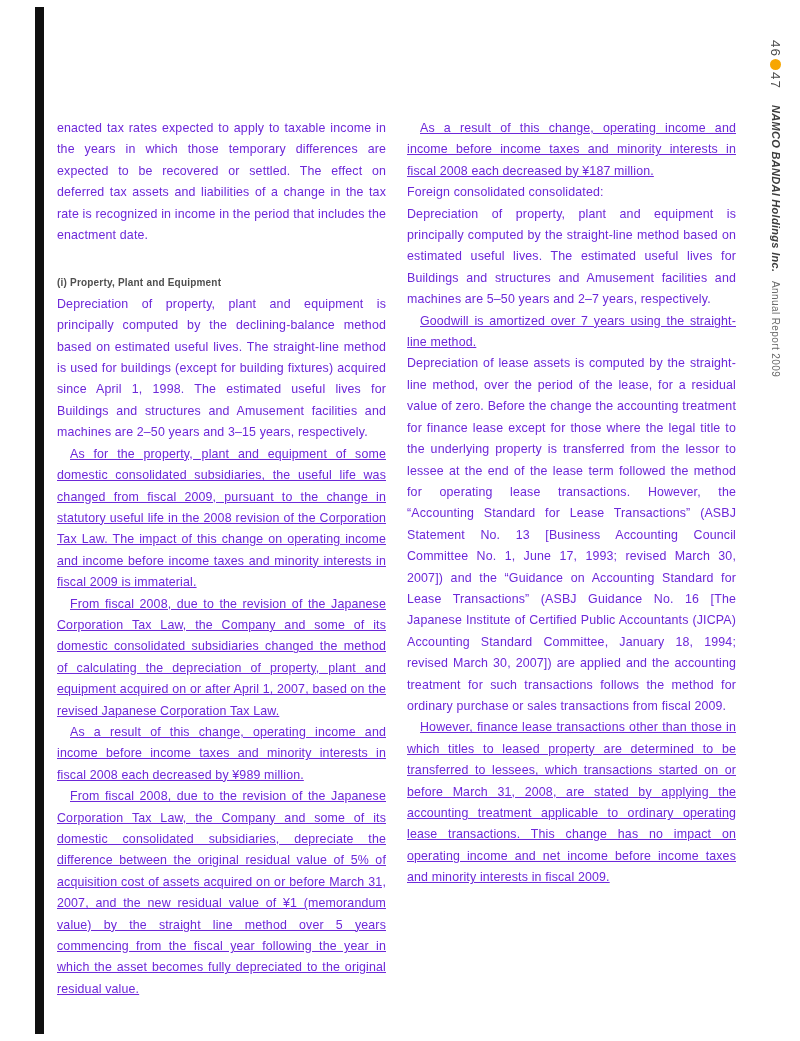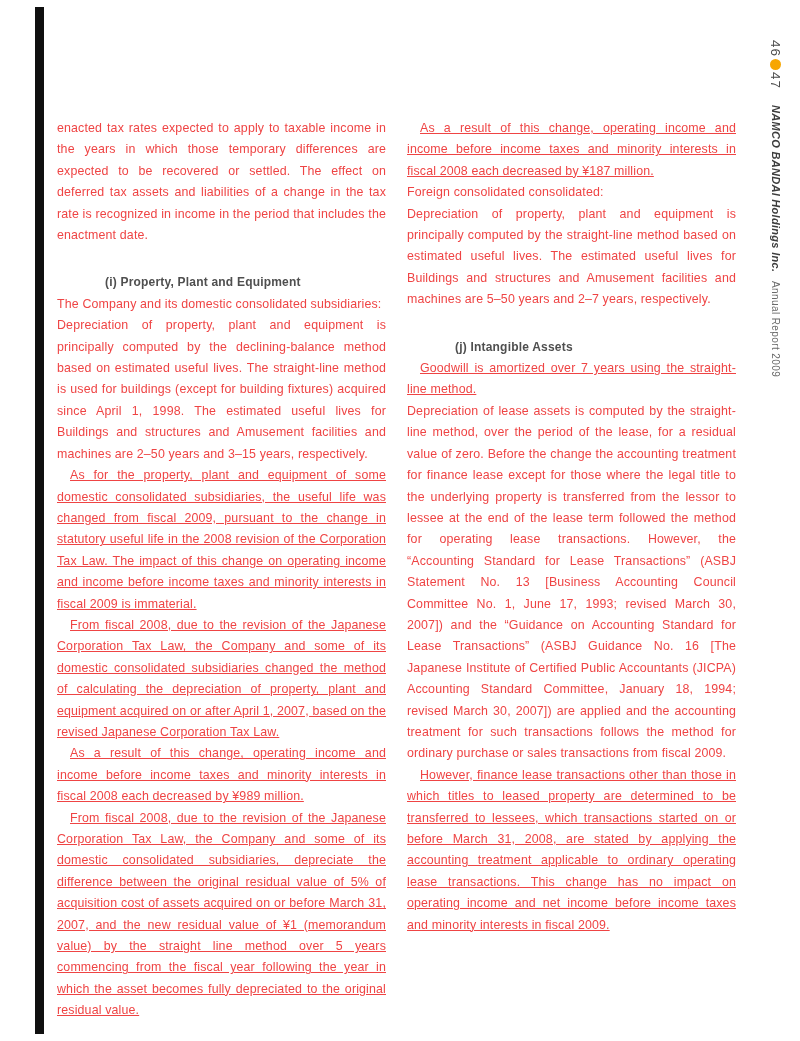--- a/index.html
+++ b/index.html
@@ -24,33 +24,32 @@
     position: absolute;
     left: 57px;
     top: 118px;
     display: flex;
     gap: 21px;
   }
   .column { width: 329px; }
   .para {
     font-size: 12.4px;
     line-height: 21.4px;
-    color: #ef4444;
+    color: #6d28d9;
     text-align: justify;
     letter-spacing: 0.15px;
   }
   .para.indent { text-indent: 13px; text-decoration: underline; }
   .sec-heading {
-    font-size: 12px;
+    font-size: 10px;
     line-height: 21.4px;
     color: #4f4f4f;
     font-weight: 700;
     letter-spacing: 0.2px;
     margin-top: 26px;
-    margin-left: 48px;
   }
   .side-rail {
     position: absolute;
     top: 40px;
     right: 17px;
     writing-mode: vertical-rl;
     display: flex;
     flex-direction: row;
     align-items: center;
   }
@@ -88,33 +87,31 @@
 
 <div class="page">
 
   <div class="spine-bar"></div>
 
   <div class="content">
 
     <div class="column">
       <p class="para">enacted tax rates expected to apply to taxable income in the years in which those temporary differences are expected to be recovered or settled. The effect on deferred tax assets and liabilities of a change in the tax rate is recognized in income in the period that includes the enactment date.</p>
       <h3 class="sec-heading">(i) Property, Plant and Equipment</h3>
-      <p class="para">The Company and its domestic consolidated subsidiaries:</p>
       <p class="para">Depreciation of property, plant and equipment is principally computed by the declining-balance method based on estimated useful lives. The straight-line method is used for buildings (except for building fixtures) acquired since April 1, 1998. The estimated useful lives for Buildings and structures and Amusement facilities and machines are 2–50 years and 3–15 years, respectively.</p>
       <p class="para indent">As for the property, plant and equipment of some domestic consolidated subsidiaries, the useful life was changed from fiscal 2009, pursuant to the change in statutory useful life in the 2008 revision of the Corporation Tax Law. The impact of this change on operating income and income before income taxes and minority interests in fiscal 2009 is immaterial.</p>
       <p class="para indent">From fiscal 2008, due to the revision of the Japanese Corporation Tax Law, the Company and some of its domestic consolidated subsidiaries changed the method of calculating the depreciation of property, plant and equipment acquired on or after April 1, 2007, based on the revised Japanese Corporation Tax Law.</p>
       <p class="para indent">As a result of this change, operating income and income before income taxes and minority interests in fiscal 2008 each decreased by ¥989 million.</p>
       <p class="para indent">From fiscal 2008, due to the revision of the Japanese Corporation Tax Law, the Company and some of its domestic consolidated subsidiaries, depreciate the difference between the original residual value of 5% of acquisition cost of assets acquired on or before March 31, 2007, and the new residual value of ¥1 (memorandum value) by the straight line method over 5 years commencing from the fiscal year following the year in which the asset becomes fully depreciated to the original residual value.</p>
     </div>
 
     <div class="column">
       <p class="para indent">As a result of this change, operating income and income before income taxes and minority interests in fiscal 2008 each decreased by ¥187 million.</p>
       <p class="para">Foreign consolidated consolidated:</p>
       <p class="para">Depreciation of property, plant and equipment is principally computed by the straight-line method based on estimated useful lives. The estimated useful lives for Buildings and structures and Amusement facilities and machines are 5–50 years and 2–7 years, respectively.</p>
-      <h3 class="sec-heading">(j) Intangible Assets</h3>
       <p class="para indent">Goodwill is amortized over 7 years using the straight-line method.</p>
       <p class="para">Depreciation of lease assets is computed by the straight-line method, over the period of the lease, for a residual value of zero. Before the change the accounting treatment for finance lease except for those where the legal title to the underlying property is transferred from the lessor to lessee at the end of the lease term followed the method for operating lease transactions. However, the “Accounting Standard for Lease Transactions” (ASBJ Statement No. 13 [Business Accounting Council Committee No. 1, June 17, 1993; revised March 30, 2007]) and the “Guidance on Accounting Standard for Lease Transactions” (ASBJ Guidance No. 16 [The Japanese Institute of Certified Public Accountants (JICPA) Accounting Standard Committee, January 18, 1994; revised March 30, 2007]) are applied and the accounting treatment for such transactions follows the method for ordinary purchase or sales transactions from fiscal 2009.</p>
       <p class="para indent">However, finance lease transactions other than those in which titles to leased property are determined to be transferred to lessees, which transactions started on or before March 31, 2008, are stated by applying the accounting treatment applicable to ordinary operating lease transactions. This change has no impact on operating income and net income before income taxes and minority interests in fiscal 2009.</p>
     </div>
 
   </div>
 
   <div class="side-rail">
     <span class="pagenum">46</span>
     <span class="dot" style="background: rgb(247, 166, 0);"></span>

